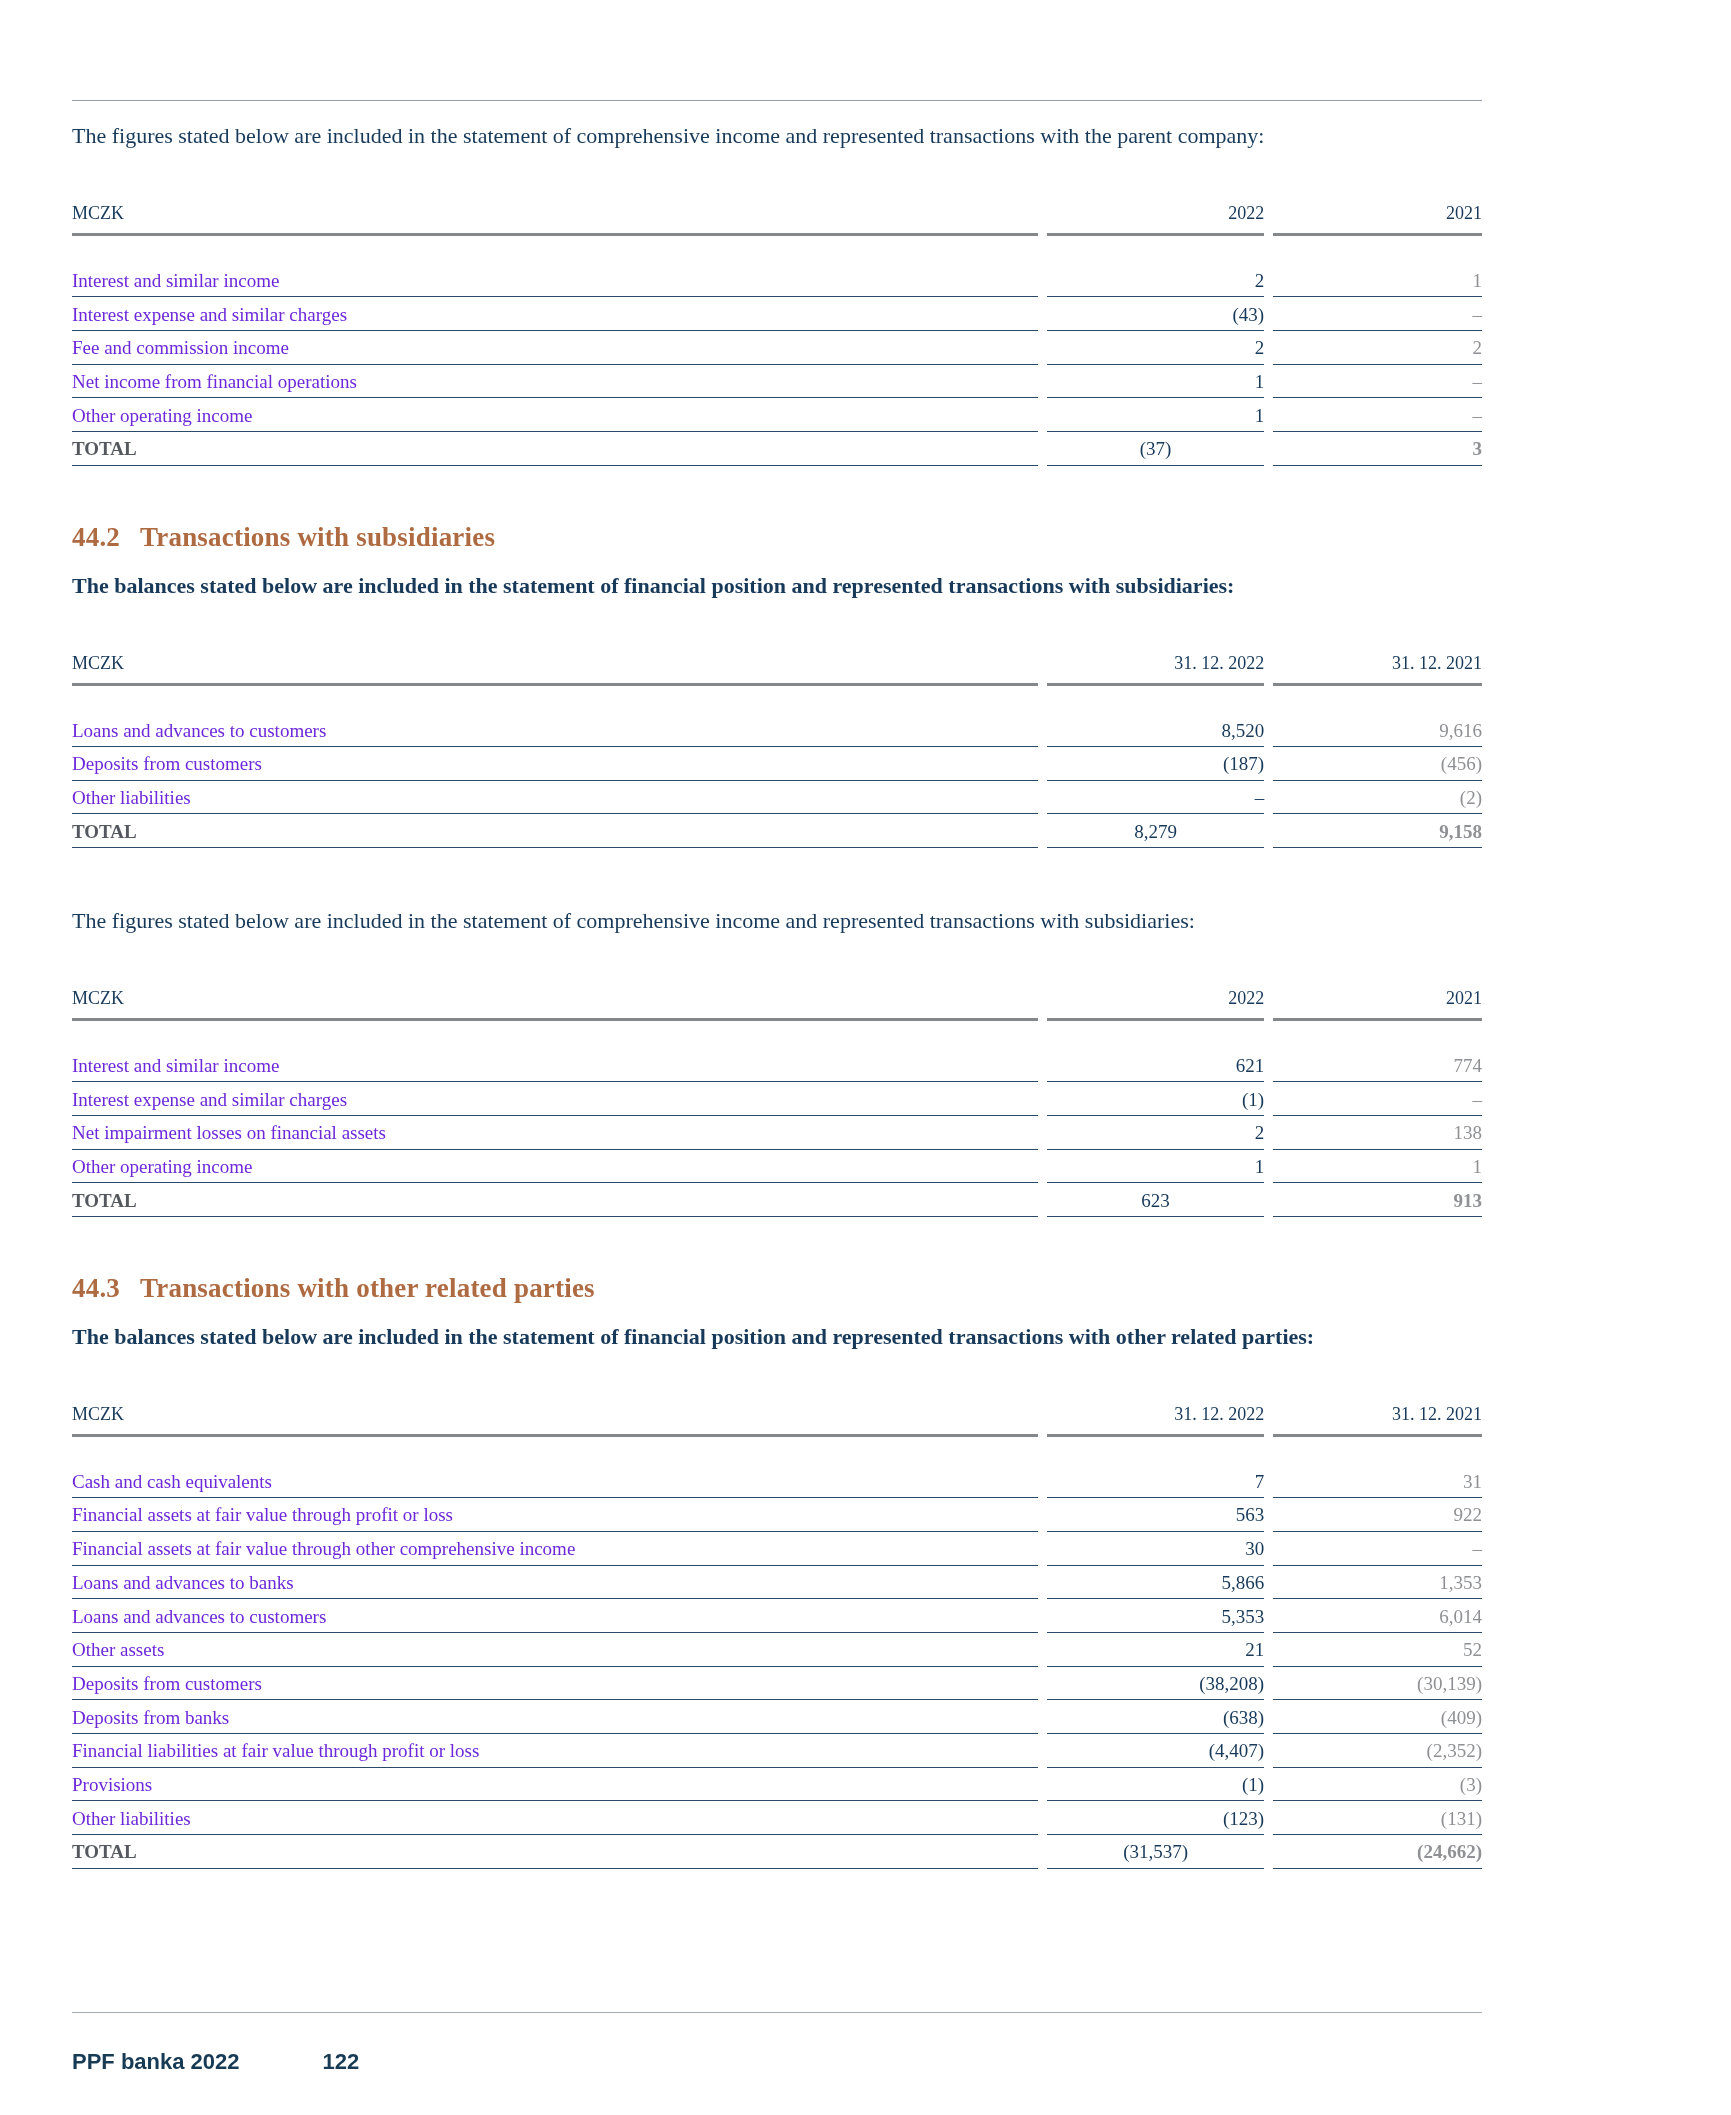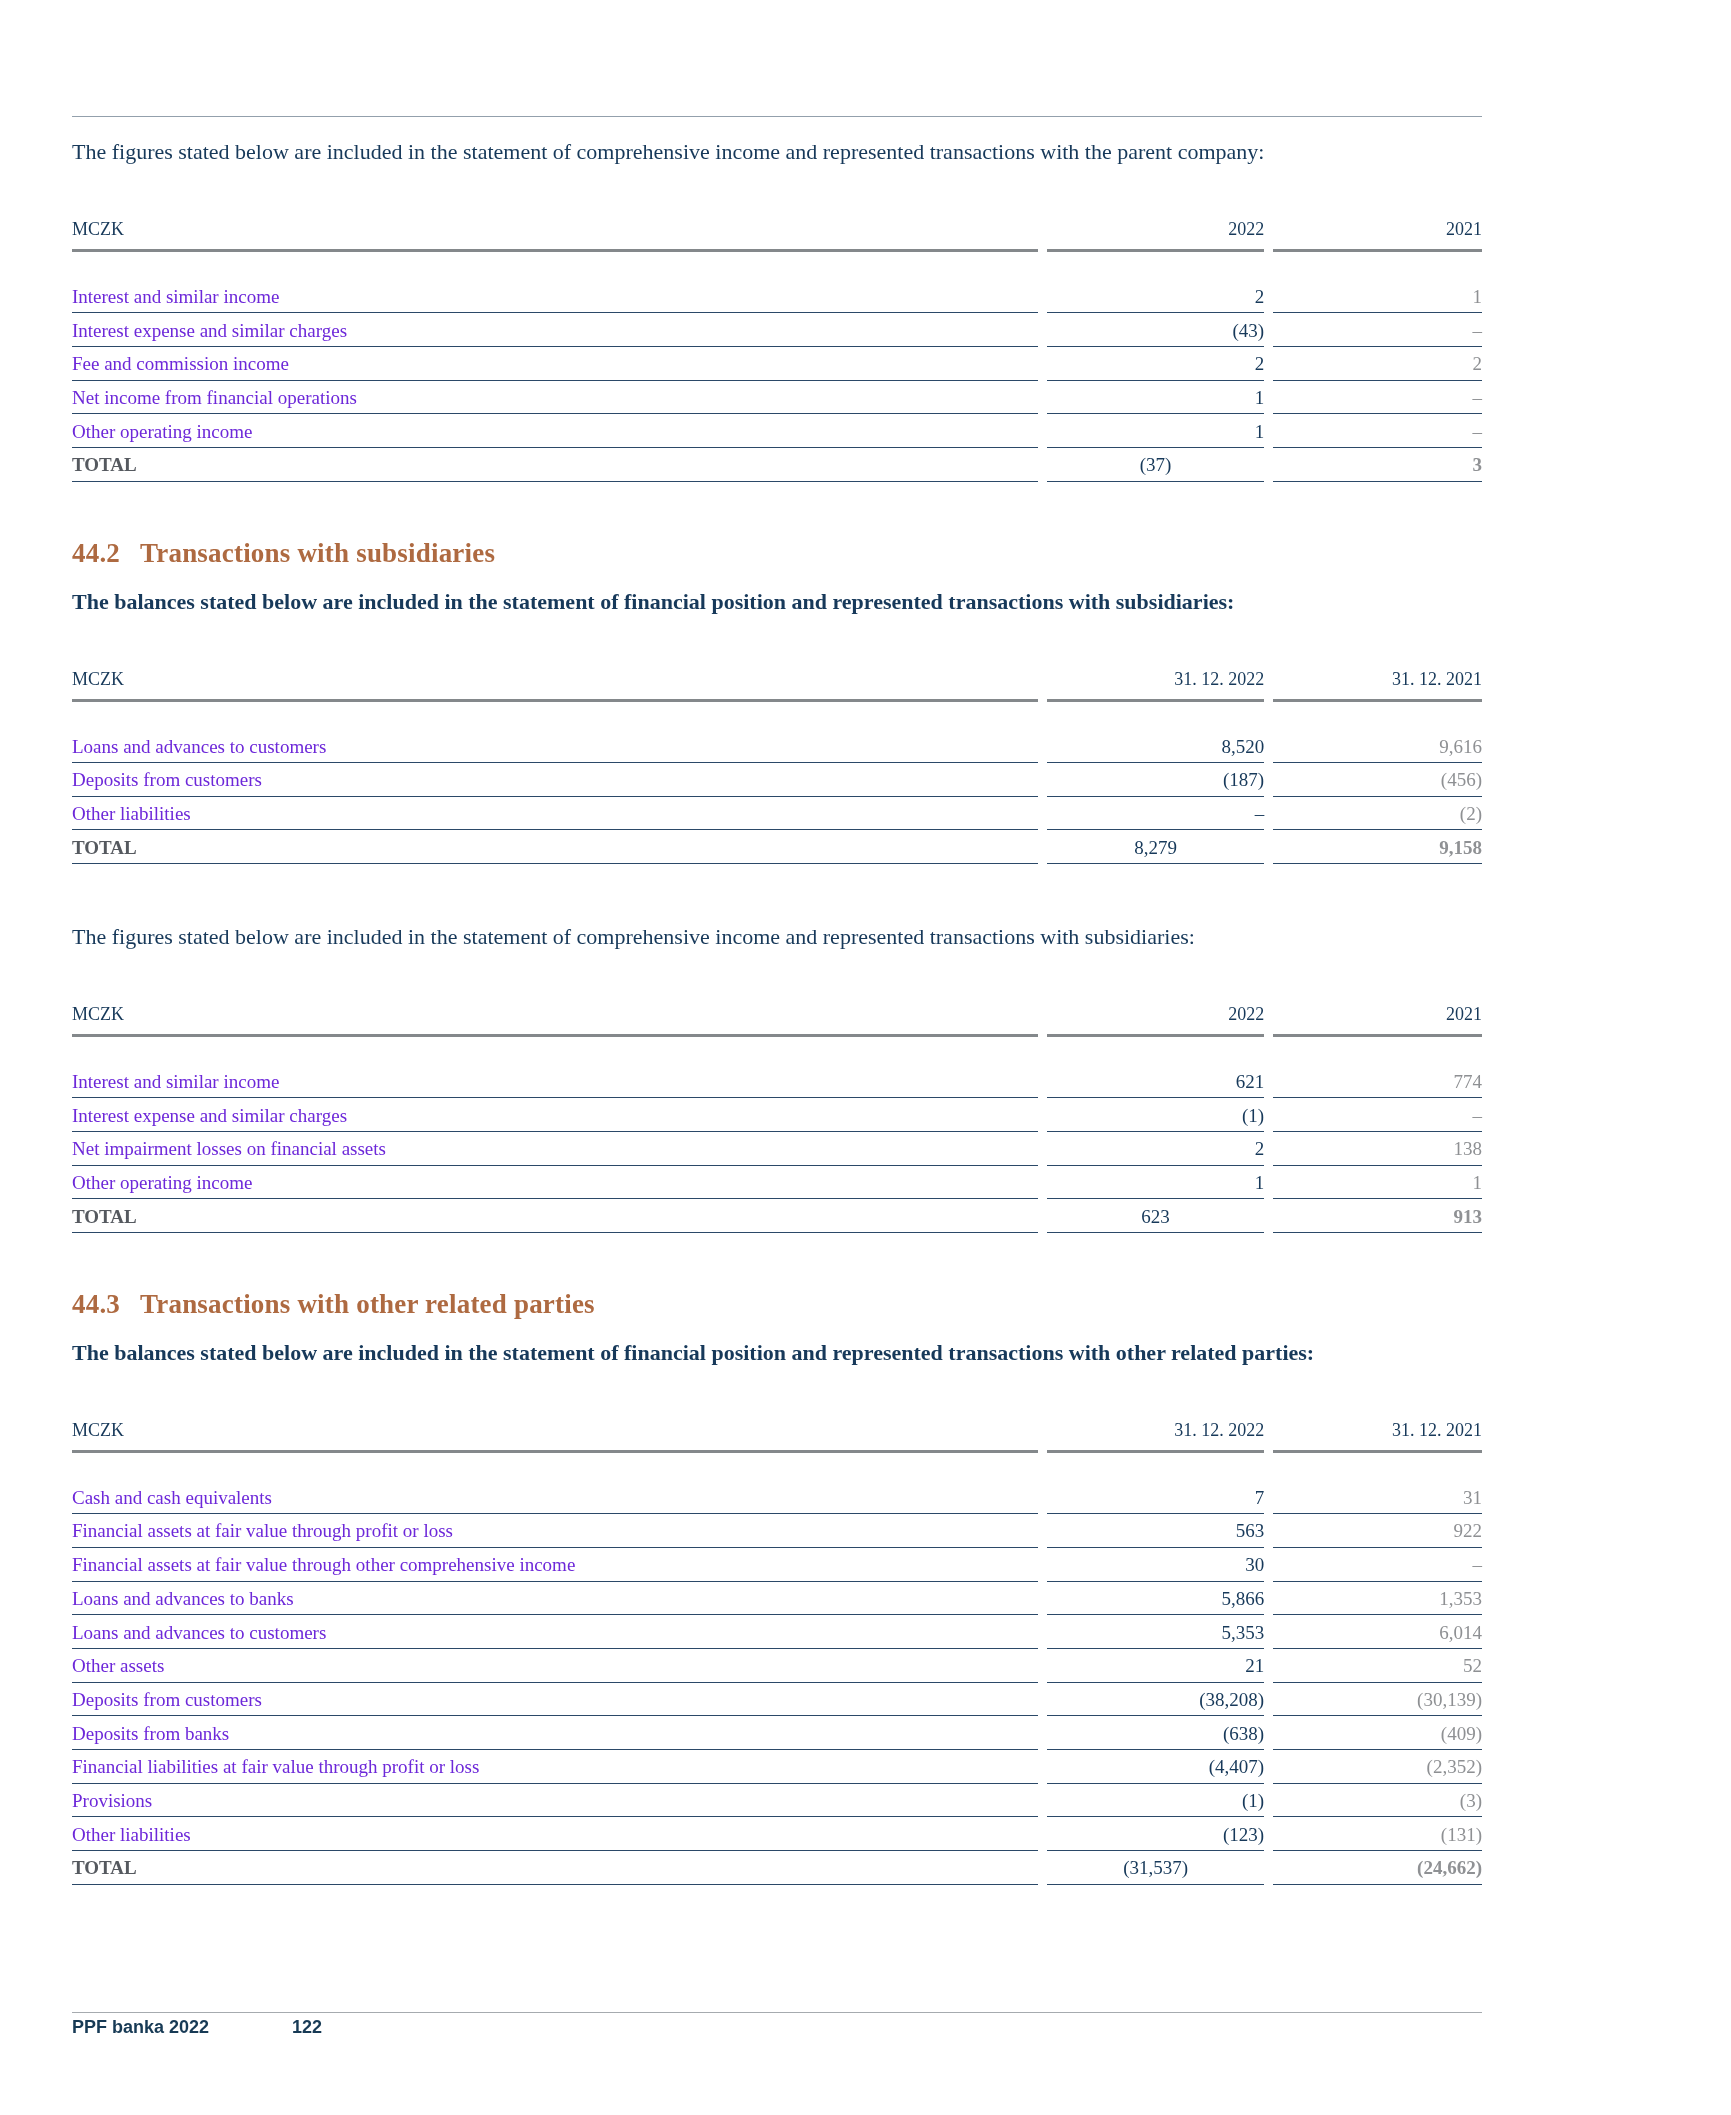--- a/index.html
+++ b/index.html
@@ -3,21 +3,21 @@
 <meta charset="utf-8">
 <style>
   html,body{margin:0;padding:0;background:#ffffff;}
   .sheet{
     position:relative;
     width:1731px;height:2116px;
     background:#ffffff;
     font-family:"Liberation Serif","DejaVu Serif",serif;
     overflow:hidden;
   }
-  .content{position:absolute;left:72px;top:16px;width:1410px;}
+  .content{position:absolute;left:72px;top:0;width:1410px;}
   .topline{margin-top:100px;border-top:1.8px solid #93a0ac;height:0;}
   .para{
     margin:18px 0 0 0;
     font-size:22px;line-height:33px;
     color:#17395a;
   }
   .para.narrow{max-width:1248px;}
   .para.after-head{margin-top:12.7px;font-weight:bold;}
   .para.between{margin-top:56px;}
   h2.sec{
@@ -53,23 +53,23 @@
   td.lab{color:#6d28d9;}
   td.num{text-align:right;}
   td.v22{color:#17395a;}
   td.v21{color:#8e9093;}
   tr.total td.lab{color:#55595f;font-weight:bold;}
   tr.total td.v22{font-weight:normal;color:#17395a;text-align:center;}
   tr.total td.v21{font-weight:bold;color:#8f9194;}
   .footer{
     position:absolute;left:72px;top:2012px;width:1410px;
     border-top:1.8px solid #a6abaf;
-    padding-top:4px;
+    padding-top:36px;
     font-family:"Liberation Sans","DejaVu Sans",sans-serif;
-    font-size:18px;color:#173a55;font-weight:bold;
+    font-size:22px;color:#173a55;font-weight:bold;
   }
   .footer .pagenum{margin-left:83px;font-weight:bold;}
 </style>
 </head>
 <body>
 
 <div class="sheet">
   <div class="content">
 
     <div class="topline"></div>

